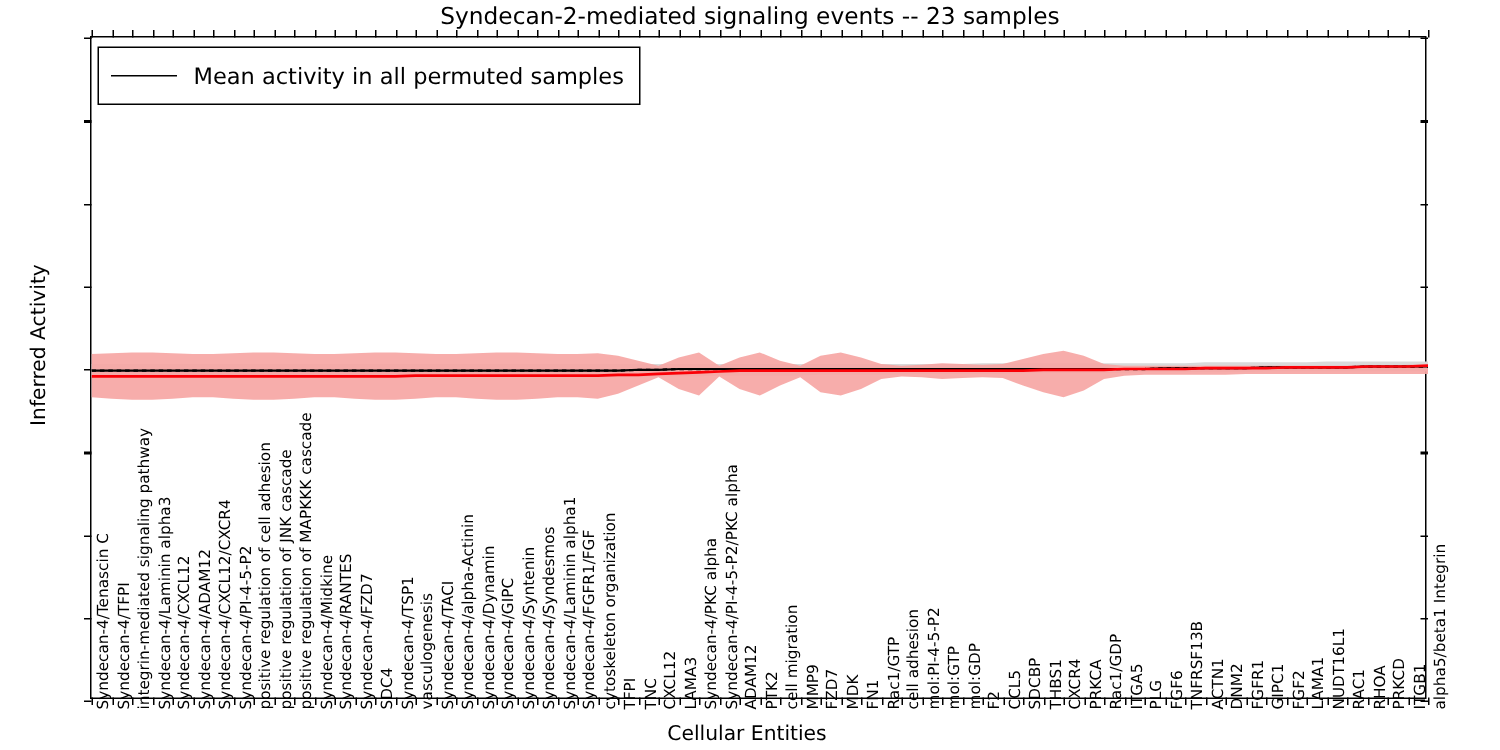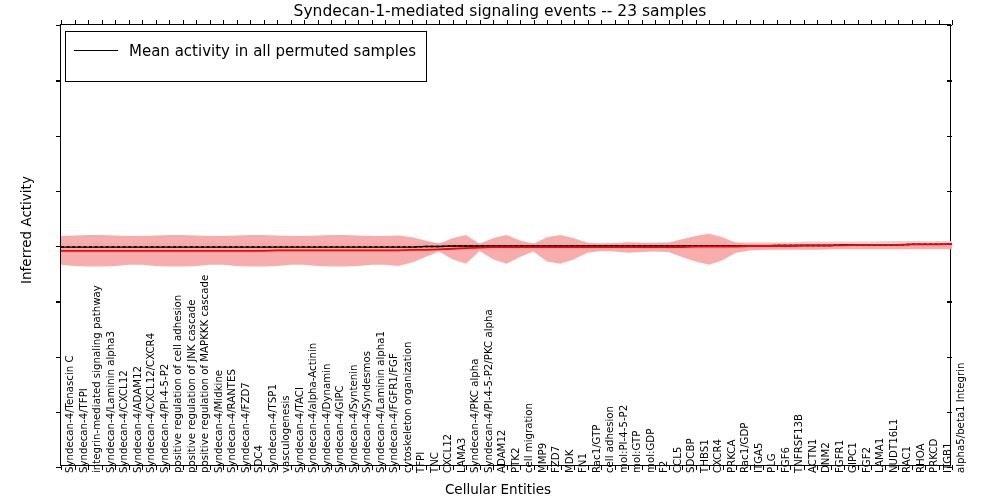--- a/index.html
+++ b/index.html
@@ -10,32 +10,32 @@
   #xlabel{position:absolute;left:0;top:481px;width:996px;text-align:center;font-size:13.5px;color:#000;}
   #plot{position:absolute;left:60px;top:24px;width:891px;height:442px;border:1.3px solid #000;box-sizing:border-box;background:transparent;overflow:visible;}
   #svgwrap{position:absolute;left:0;top:0;width:891px;height:442px;}
   .ytickmark{position:absolute;left:-5px;width:5px;height:1.3px;background:#000;}
   .ytickmark.r{left:886px;}
   .xtickmark{position:absolute;bottom:-5px;width:1.3px;height:5px;background:#000;}
   .xtickmark.t{top:-5px;bottom:auto;}
   .xlab{position:absolute;font-size:10.2px;color:#000;white-space:nowrap;
         transform-origin:left top;transform:rotate(-90deg);line-height:1;}
   #legend{position:absolute;left:4px;top:6px;border:1.2px solid #000;background:#fff;
-          padding:6px 10px 18px 8px;z-index:6;}
+          padding:6px 10px 6px 8px;z-index:6;}
   .lgrow{display:flex;align-items:center;height:25px;}
   .lgline{width:44px;height:0;border-top:1.4px solid #000;margin-right:11px;}
   .lgline.red{border-top-color:#fb0007;}
   .lgtxt{font-size:15px;color:#000;white-space:nowrap;}
 </style>
 </head>
 <body>
 
 <div id="fig">
 
-  <div id="title">Syndecan-1-mediated signaling events -- 23 samples</div>
+  <div id="title">Syndecan-2-mediated signaling events -- 23 samples</div>
   <div id="ylabel">Inferred Activity</div>
   <div id="xlabel">Cellular Entities</div>
 
   <div id="plot">
 
     <div id="yticks">
         <div class="ytickmark" style="top: 0px;"></div>
         <div class="ytickmark r" style="top: 0px;"></div>
         <div class="ytickmark" style="top: 55.25px;"></div>
         <div class="ytickmark r" style="top: 55.25px;"></div>

